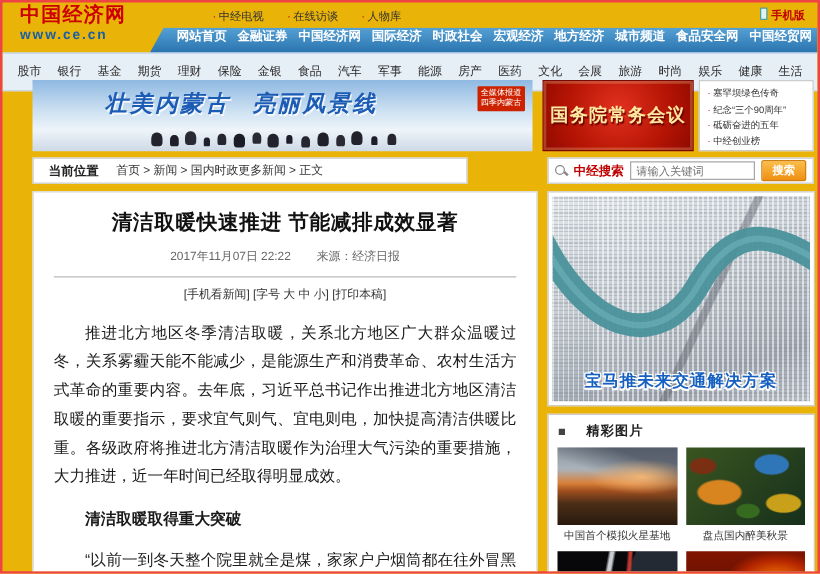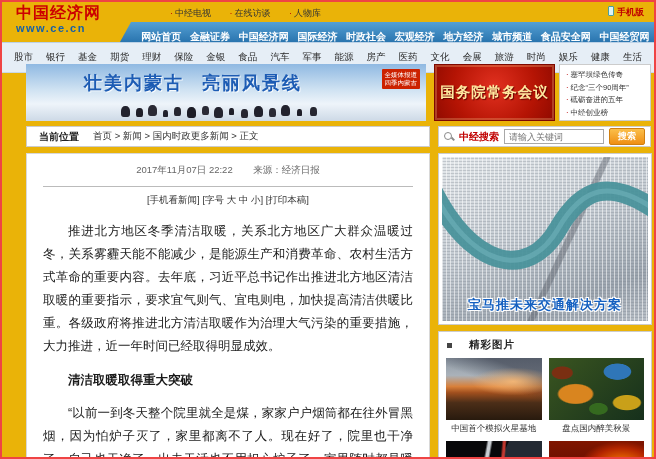--- a/index.html
+++ b/index.html
@@ -12,33 +12,33 @@
   .logo .en { font-size:11px; font-weight:bold; color:#1560a8; letter-spacing:1.5px; margin-top:2px; }
   .top-links { position:absolute; left:168px; top:5px; font-size:9px; color:#333; }
   .top-links span.lnk { margin-right:16px; cursor:pointer; }
   .top-links .dot { color:#c00000; margin-right:2px; }
   .mobile { position:absolute; right:10px; top:4px; font-size:9px; color:#c00000; font-weight:bold; cursor:pointer; }
   .phone-ico { display:inline-block; width:6px; height:10px; border:1px solid #4aa0a0; border-radius:1px; vertical-align:-1px; margin-right:3px; background:#dff3f3; }
 
   
   .mainnav { position:absolute; left:113px; right:0; top:20px; height:29px;
              background:linear-gradient(#55a0d4,#16619e); clip-path:polygon(16px 0,100% 0,100% 100%,0 100%);
-             display:flex; align-items:center; justify-content:space-around; padding-left:22px; }
+             display:flex; justify-content:space-around; padding-left:22px; }
   .mainnav span { font-size:10px; font-weight:bold; color:#fff; cursor:pointer; white-space:nowrap; }
 
   
   .subnav { position:absolute; left:0; right:0; top:40px; height:31px; background:#e6eef6;
             border-top:1px solid #bdd2e6; border-bottom:1px solid #c8d8e8;
             display:flex; align-items:center; justify-content:space-between; padding:0 12px; }
   .subnav span { font-size:9.5px; color:#2a2a2a; cursor:pointer; white-space:nowrap; }
 
   
   .banner { position:absolute; left:24px; top:62px; width:400px; height:57px; overflow:hidden; cursor:pointer;
             background:linear-gradient(180deg,#8fb9e2 0%,#cfe2f2 45%,#eef4fa 70%,#cdd9e6 100%); }
-  .banner .slogan { position:absolute; left:58px; top:7px; font-size:18px; font-weight:bold; 
+  .banner .slogan { position:absolute; left:58px; top:7px; font-size:18px; font-weight:bold; font-style:italic;
             color:#1d5cb4; letter-spacing:2px; font-family:"Liberation Serif","DejaVu Serif",serif;
             text-shadow:1px 1px 0 rgba(255,255,255,.8); }
   .banner .slogan .gap { display:inline-block; width:18px; }
   .horses { position:absolute; left:50%; transform:translateX(-50%); bottom:3px; width:210px; height:14px; }
   .horses i { position:absolute; left:0; bottom:1px; width:9px; height:11px; background:#23232e; border-radius:45% 45% 30% 30%;
       box-shadow:14px 1px 0 -1px #1e1e28,27px -1px 0 0 #2a2a35,40px 2px 0 -2px #20202b,52px 0 0 -1px #262630,
       66px 1px 0 0 #1c1c26,80px -1px 0 -1px #2a2a35,93px 1px 0 0 #23232e,106px 0 0 -2px #1e1e28,
       119px 2px 0 -1px #262630,133px 0 0 0 #20202b,147px 1px 0 -1px #2a2a35,160px -1px 0 0 #23232e,
       174px 1px 0 -2px #1e1e28,188px 0 0 -1px #262630; }
   .banner .badge { position:absolute; right:6px; top:5px; background:#cc2200; color:#fff; font-size:6.5px;
@@ -49,21 +49,21 @@
              border:1px solid #7d0800; display:flex; align-items:center; justify-content:center;
              box-shadow:inset 0 0 0 2px rgba(255,220,150,.25); }
   .gov-box span { color:#ffe9a0; font-weight:bold; font-size:14.5px; letter-spacing:1px;
              text-shadow:1px 1px 1px #600; white-space:nowrap; }
   .gov-links { position:absolute; left:557px; top:62px; width:92px; height:57px; border:1px solid #ccc;
              padding:4px 3px 3px 6px; background:#fff; }
   .gov-links div { font-size:7.5px; line-height:12.5px; color:#333; white-space:nowrap; overflow:hidden; cursor:pointer; }
   .gov-links .dot { color:#b00; margin-right:2px; }
 
   
-  .crumb { position:absolute; left:24px; top:124px; width:404px; height:21px; border:1px solid #ccc;
+  .crumb { position:absolute; left:24px; top:124px; width:348px; height:21px; border:1px solid #ccc;
            display:flex; align-items:center; background:#fff; }
   .crumb .lbl { font-size:10px; font-weight:bold; color:#222; margin:0 14px 0 12px; }
   .crumb .path { font-size:9.5px; color:#333; cursor:pointer; }
   .searchbar { position:absolute; left:436px; top:124px; width:213px; height:21px; border:1px solid #ccc;
            display:flex; align-items:center; gap:5px; padding:0 5px; background:#fff; }
   .mag { position:relative; width:10px; height:10px; flex:0 0 auto; }
   .mag::before { content:""; position:absolute; left:0; top:0; width:6px; height:6px; border:1.5px solid #8a8a8a; border-radius:50%; }
   .mag::after { content:""; position:absolute; left:6.5px; top:6.5px; width:4px; height:1.5px; background:#8a8a8a; transform:rotate(45deg); }
   .searchbar .slabel { font-size:10px; font-weight:bold; color:#c00000; white-space:nowrap; }
   .searchbar input { flex:1; height:15px; border:1px solid #a8a8a8; font-size:9px; padding:0 4px; color:#555; min-width:0; }
@@ -207,20 +207,21 @@
     <span class="path">首页 &gt; 新闻 &gt; 国内时政更多新闻 &gt; 正文</span>
   </div>
   <div class="searchbar">
     <span class="mag"></span>
     <span class="slabel">中经搜索</span>
     <input type="text" placeholder="请输入关键词" style="">
     <button>搜索</button>
   </div>
 
   <div class="article">
+    <h1>清洁取暖快速推进 节能减排成效显著</h1>
     <div class="meta">
       <span class="d">2017年11月07日 22:22</span>
       <span>来源：</span><span>经济日报</span>
     </div>
     <div class="rule"></div>
     <div class="tools">
       <span>[手机看新闻]</span>
       <span>[字号 大 中 小]</span>
       <span>[打印本稿]</span>
     </div>

